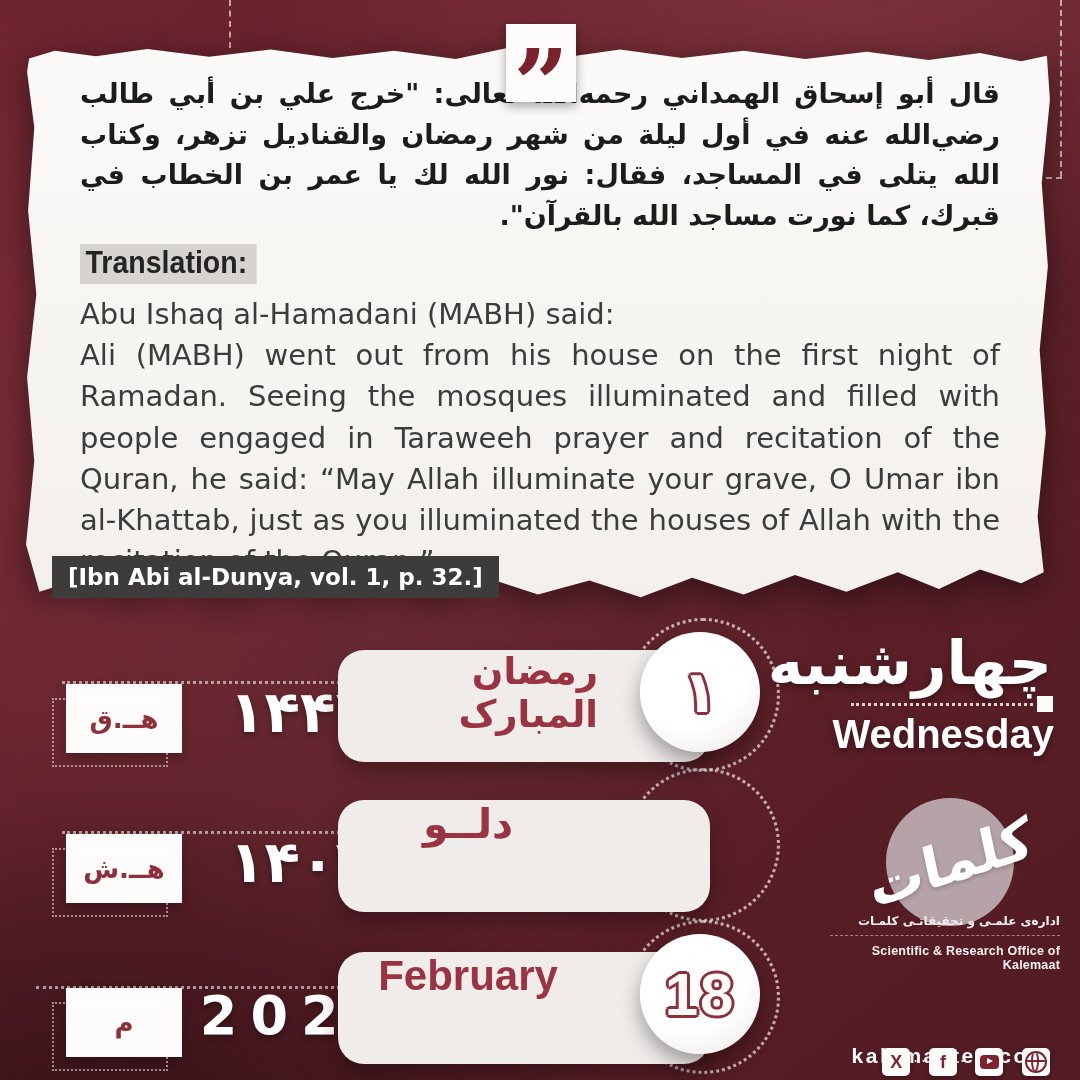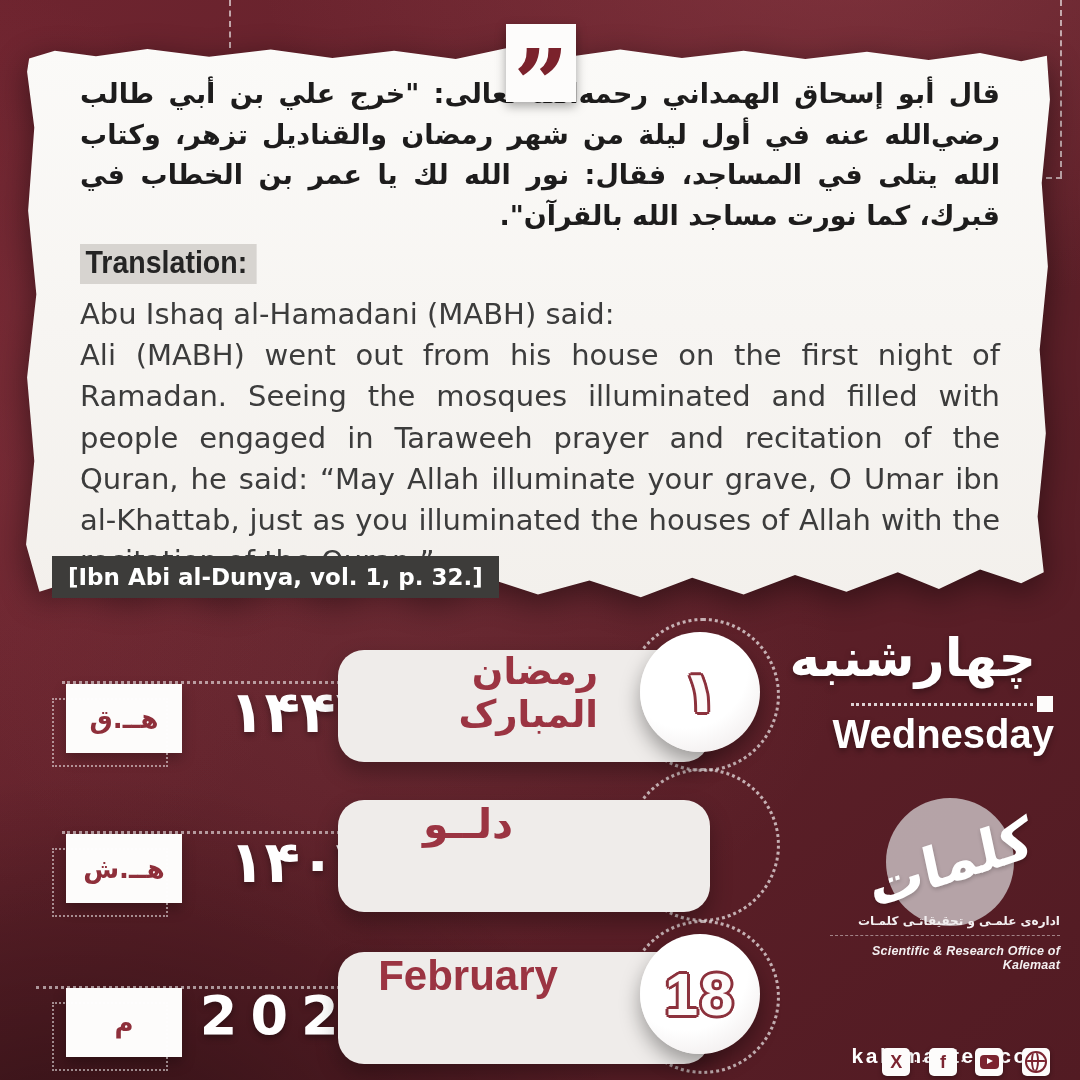--- a/index.html
+++ b/index.html
@@ -89,33 +89,33 @@
   }
   .dc1{left:640px;top:632px}.dc2{left:640px;top:782px}.dc3{left:640px;top:934px}
   .day{
     font-weight:bold;color:#fdfbfa;
     text-shadow:-3px 0 0 #8c313c,3px 0 0 #8c313c,0 -3px 0 #8c313c,0 3px 0 #8c313c,
       -2px -2px 0 #8c313c,2px 2px 0 #8c313c,-2px 2px 0 #8c313c,2px -2px 0 #8c313c;
   }
   .d1{font-size:58px}.d2{font-size:52px}.d3{font-size:60px;letter-spacing:2px;font-family:"Liberation Sans",sans-serif}
 
   
-  .weekday-fa{position:absolute;right:44px;top:628px;width:260px;text-align:right;direction:rtl;color:#fff;font-weight:bold;font-size:52px;text-shadow:0 3px 6px rgba(0,0,0,.35);}
+  .weekday-fa{position:absolute;right:28px;top:628px;width:260px;text-align:right;direction:rtl;color:#fff;font-weight:bold;font-size:60px;text-shadow:0 3px 6px rgba(0,0,0,.35);}
   .weekday-dots{position:absolute;left:851px;top:703px;width:182px;border-top:3px dotted rgba(255,255,255,.8);}
   .weekday-square{position:absolute;left:1037px;top:696px;width:16px;height:16px;background:#fdfcfb;}
   .weekday-en{position:absolute;right:26px;top:712px;width:260px;text-align:right;color:#fff;font-weight:bold;font-size:40px;font-family:"Liberation Sans",sans-serif;text-shadow:0 3px 6px rgba(0,0,0,.35);}
   .logo-circle{
     position:absolute;left:886px;top:798px;width:128px;height:128px;border-radius:50%;
     background:rgba(205,198,200,.8);display:flex;align-items:center;justify-content:center;overflow:visible;
   }
   .logo-script{color:#fff;font-weight:bold;font-size:56px;direction:rtl;transform:rotate(-18deg) skewX(-6deg);text-shadow:0 2px 4px rgba(0,0,0,.2);}
   .org-lines{position:absolute;left:830px;top:914px;width:230px;text-align:right;color:#f3eff0;}
   .org-fa{direction:rtl;font-size:12px;font-weight:bold;padding-bottom:7px;border-bottom:1px dashed rgba(255,255,255,.45);}
   .org-ps{direction:rtl;font-size:17.5px;font-weight:bold;padding:6px 0 7px;border-bottom:1px dashed rgba(255,255,255,.45);}
-  .org-en{font-size:12.5px;font-weight:bold;padding-top:8px;font-family:"Liberation Sans",sans-serif;letter-spacing:.2px;font-style:italic;}
+  .org-en{font-size:12.5px;font-weight:bold;padding-top:8px;font-family:"Liberation Sans",sans-serif;letter-spacing:.2px;}
   .website{position:absolute;right:30px;top:1024px;width:260px;text-align:right;color:#fff;font-weight:bold;font-size:21px;letter-spacing:2.5px;font-family:"Liberation Sans",sans-serif;margin-top:20px;}
   .social-row{position:absolute;right:30px;top:1048px;display:flex;align-items:center;}
   .social-icon{width:28px;height:28px;border-radius:5px;background:#fdfcfb;display:flex;align-items:center;justify-content:center;color:#7b2430;font-weight:bold;font-size:18px;font-family:"Liberation Sans",sans-serif;box-shadow:0 2px 5px rgba(0,0,0,.3);}
   .dotsep{color:rgba(255,255,255,.85);font-size:15px;margin:0 3px;}
   .dotsep::before{content:"\00B7\2009\00B7";}
   .yt-inner{width:19px;height:14px;background:#7b2430;border-radius:4px;position:relative;}
   .yt-inner::after{content:"";position:absolute;left:7px;top:3.2px;border-left:6.5px solid #fff;border-top:3.8px solid transparent;border-bottom:3.8px solid transparent;}
   .globe{width:18px;height:18px;border:2px solid #7b2430;border-radius:50%;position:relative;overflow:hidden;}
   .globe::before{content:"";position:absolute;left:-2px;right:-2px;top:7px;border-top:2px solid #7b2430;}
   .globe::after{content:"";position:absolute;left:4px;top:-3px;width:8px;height:22px;border:2px solid #7b2430;border-radius:50%;box-sizing:border-box;}

